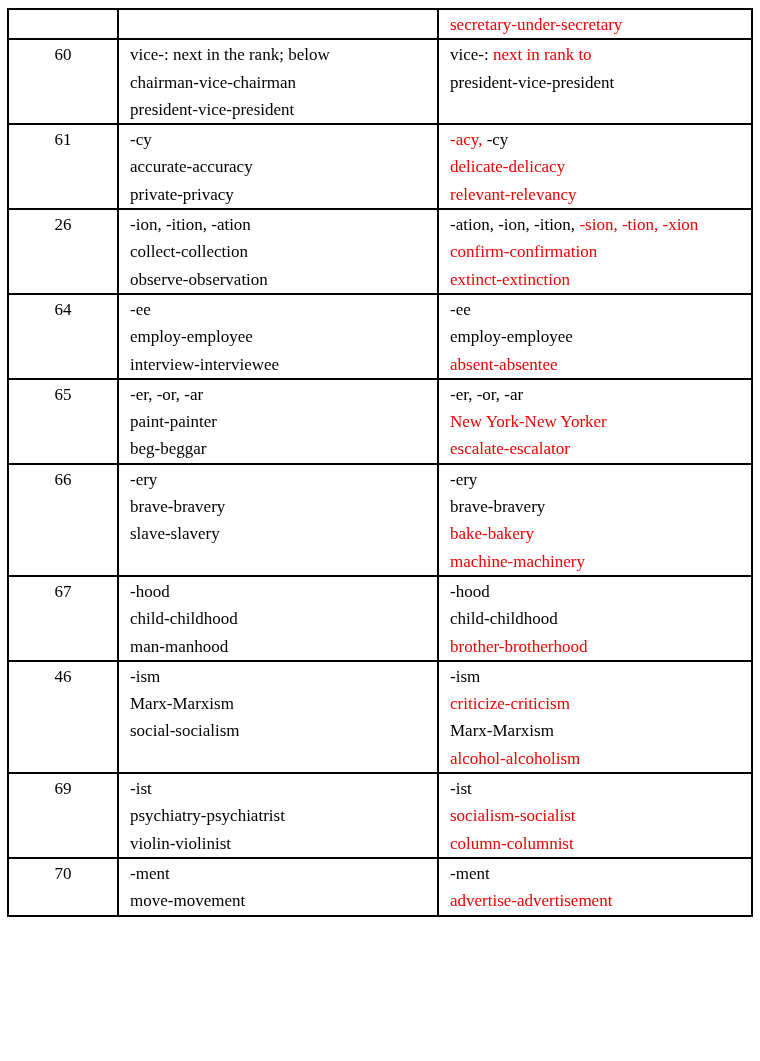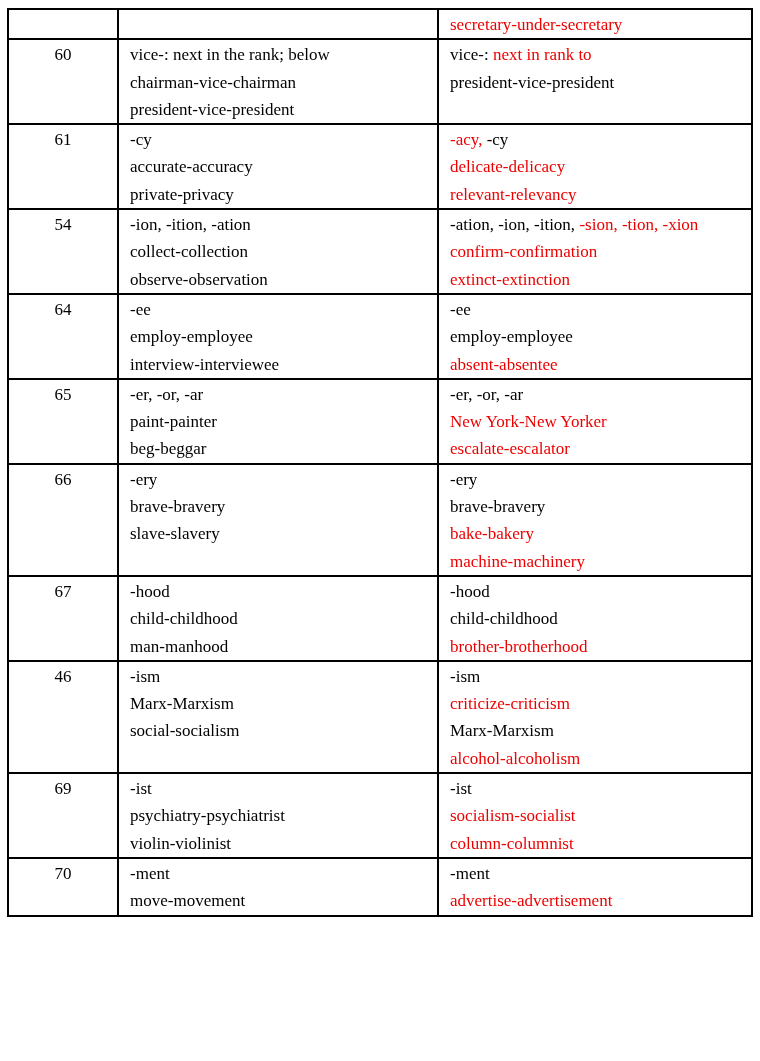--- a/index.html
+++ b/index.html
@@ -72,21 +72,21 @@
             <div class="line"><span class="seg-black">accurate-accuracy</span></div>
             <div class="line"><span class="seg-black">private-privacy</span></div>
           </td>
           <td>
             <div class="line"><span class="seg-red">-acy,</span><span class="seg-black"> -cy</span></div>
             <div class="line"><span class="seg-red">delicate-delicacy</span></div>
             <div class="line"><span class="seg-red">relevant-relevancy</span></div>
           </td>
         </tr>
         <tr style="height: 81.9px;">
-          <td class="c-num">54</td>
+          <td class="c-num">26</td>
           <td>
             <div class="line"><span class="seg-black">-ion, -ition, -ation</span></div>
             <div class="line"><span class="seg-black">collect-collection</span></div>
             <div class="line"><span class="seg-black">observe-observation</span></div>
           </td>
           <td>
             <div class="line"><span class="seg-black">-ation, -ion, -ition,</span><span class="seg-red"> -sion, -tion, -xion</span></div>
             <div class="line"><span class="seg-red">confirm-confirmation</span></div>
             <div class="line"><span class="seg-red">extinct-extinction</span></div>
           </td>

